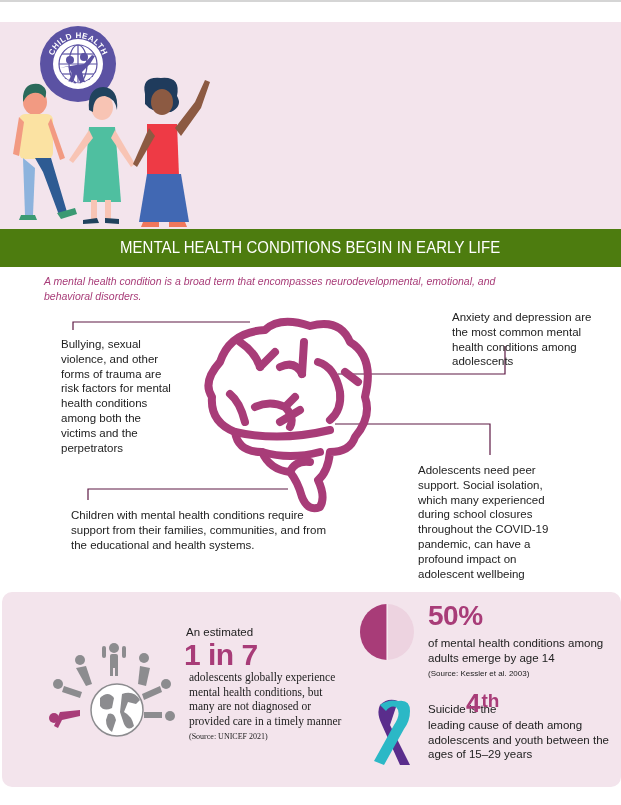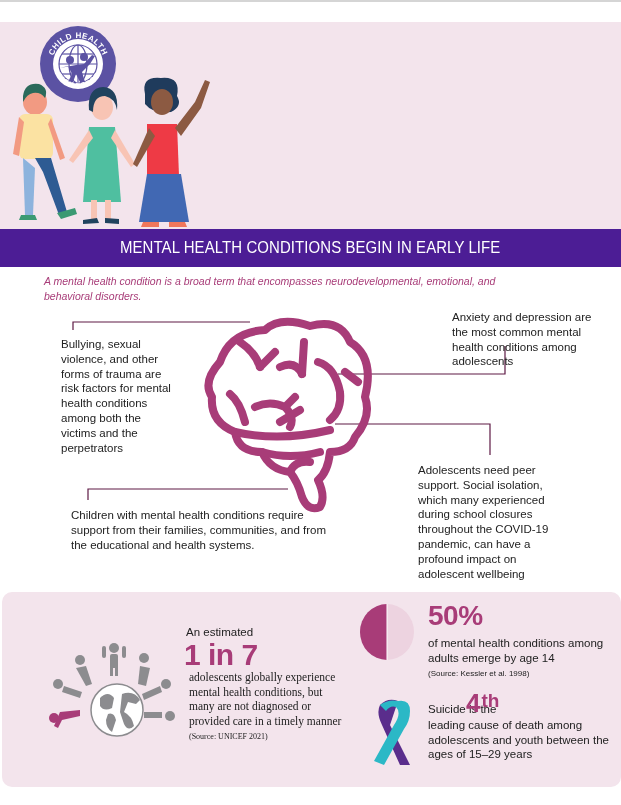--- a/index.html
+++ b/index.html
@@ -14,21 +14,21 @@
 
   .kids { position: absolute; left: 5px; top: 50px; width: 220px; height: 157px; }
 
   .title { position: absolute; left: 239px; top: 52px; color: #a83c78; font-family: "Liberation Sans", sans-serif; font-weight: bold; }
   .title .l1 { font-size: 37px; letter-spacing: -0.5px; line-height: 40px; transform: scaleX(0.92); transform-origin: left; white-space: nowrap; }
   .title .l2 { font-size: 24px; line-height: 30px; margin-top: 6px; white-space: nowrap; transform: scaleX(0.95); transform-origin: left; }
   .title .l3 { font-size: 24px; line-height: 30px; margin-top: 6px; white-space: nowrap; transform: scaleX(0.95); transform-origin: left; }
   .title .small { font-size: 11px; font-style: italic; font-weight: normal; letter-spacing: 0.3px; }
   .title .amp { font-size: 11px; font-weight: normal; }
 
-  .banner { position: absolute; left: 0; top: 229px; width: 621px; height: 38px; background: #4c1d95; display: flex; align-items: center; justify-content: center; text-align: center; }
+  .banner { position: absolute; left: 0; top: 229px; width: 621px; height: 38px; background: #4d7c0f; display: flex; align-items: center; justify-content: center; text-align: center; }
   .banner span { color: #ffffff; font-size: 17px; letter-spacing: 0.1px; transform: scaleX(0.88); white-space: nowrap; }
 
   .intro { position: absolute; left: 44px; top: 274px; width: 460px; font-size: 10.5px; line-height: 15px; font-style: italic; color: #a83c78; }
 
   .note { position: absolute; font-size: 11.5px; line-height: 14.8px; color: #222; }
   .note-a { left: 61px; top: 337px; width: 110px; }
   .note-b { left: 452px; top: 310px; width: 140px; }
   .note-c { left: 398px; top: 463px; width: 150px; margin-left: 20px; }
   .note-d { left: 71px; top: 508px; width: 260px; }
 
@@ -198,21 +198,21 @@
 </div>
 
 <svg class="pie" viewBox="0 0 56 56">
   <ellipse cx="28" cy="28" rx="27" ry="28" fill="#edd3e0"></ellipse>
   <path d="M28 0 A27 28 0 0 0 28 56 Z" fill="#a83c78"></path>
   <line x1="28" y1="0" x2="28" y2="56" stroke="#ffffff" stroke-width="1"></line>
 </svg>
 <div class="fifty">50%</div>
 <div class="fifty-desc">
   <span>of mental health conditions among adults emerge by age 14</span>
-  <span class="src">(Source: Kessler et al. 1998)</span>
+  <span class="src">(Source: Kessler et al. 2003)</span>
 </div>
 
 <svg class="ribbon" viewBox="0 0 52 72">
   <path d="M10 10 Q18 2 28 6 L20 30 L40 70 L30 70 L12 30 Q6 18 10 10 Z" fill="#5a2d8c"></path>
   <path d="M28 6 Q40 4 40 16 Q40 26 34 34 L14 70 L4 66 L24 30 Q32 18 26 12 Q20 10 16 16 L10 10 Q18 4 28 6 Z" fill="#2bb8c6"></path>
 </svg>
 <div class="suicide-line">Suicide is the</div>
 <div class="fourth">
   <span>4</span><sup>th</sup>
 </div>

